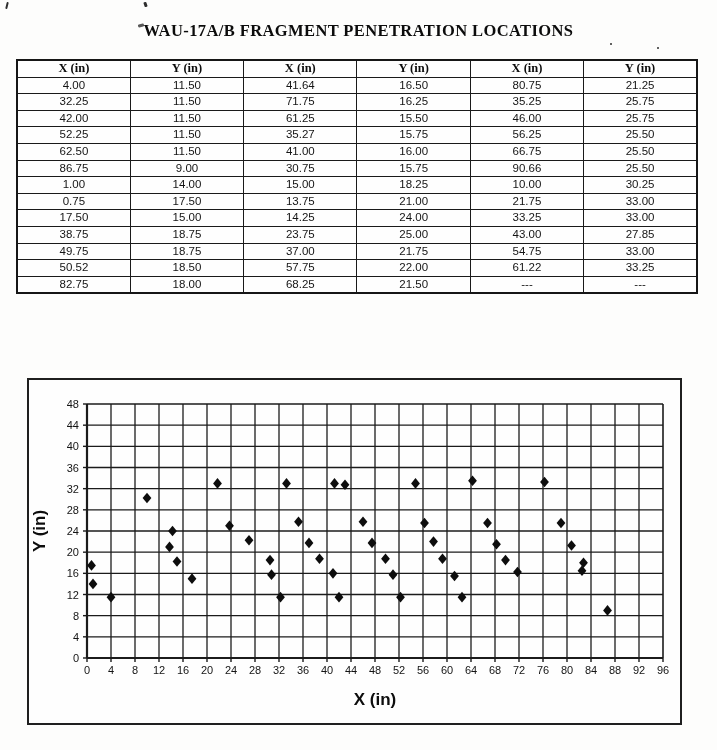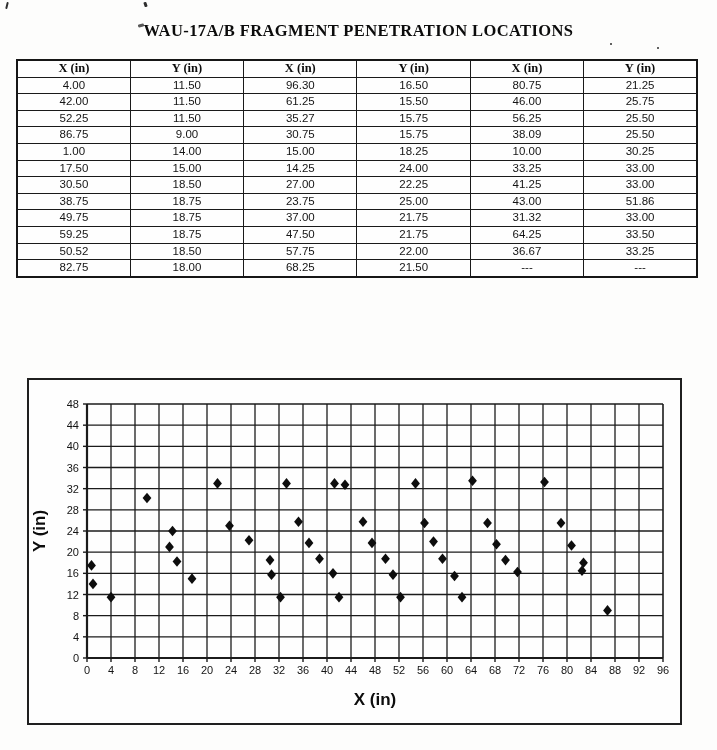--- a/index.html
+++ b/index.html
@@ -94,103 +94,111 @@
           <th>X (in)</th>
           <th>Y (in)</th>
           <th>X (in)</th>
           <th>Y (in)</th>
         </tr>
     </thead>
     <tbody id="table-body">
         <tr>
           <td>4.00</td>
           <td>11.50</td>
-          <td>96.30</td>
+          <td>41.64</td>
           <td>16.50</td>
           <td>80.75</td>
           <td>21.25</td>
+        </tr>
+        <tr>
+          <td>32.25</td>
+          <td>11.50</td>
+          <td>71.75</td>
+          <td>16.25</td>
+          <td>35.25</td>
+          <td>25.75</td>
         </tr>
         <tr>
           <td>42.00</td>
           <td>11.50</td>
           <td>61.25</td>
           <td>15.50</td>
           <td>46.00</td>
           <td>25.75</td>
         </tr>
         <tr>
           <td>52.25</td>
           <td>11.50</td>
           <td>35.27</td>
           <td>15.75</td>
           <td>56.25</td>
           <td>25.50</td>
         </tr>
         <tr>
+          <td>62.50</td>
+          <td>11.50</td>
+          <td>41.00</td>
+          <td>16.00</td>
+          <td>66.75</td>
+          <td>25.50</td>
+        </tr>
+        <tr>
           <td>86.75</td>
           <td>9.00</td>
           <td>30.75</td>
           <td>15.75</td>
-          <td>38.09</td>
+          <td>90.66</td>
           <td>25.50</td>
         </tr>
         <tr>
           <td>1.00</td>
           <td>14.00</td>
           <td>15.00</td>
           <td>18.25</td>
           <td>10.00</td>
           <td>30.25</td>
         </tr>
         <tr>
+          <td>0.75</td>
+          <td>17.50</td>
+          <td>13.75</td>
+          <td>21.00</td>
+          <td>21.75</td>
+          <td>33.00</td>
+        </tr>
+        <tr>
           <td>17.50</td>
           <td>15.00</td>
           <td>14.25</td>
           <td>24.00</td>
           <td>33.25</td>
           <td>33.00</td>
         </tr>
         <tr>
-          <td>30.50</td>
-          <td>18.50</td>
-          <td>27.00</td>
-          <td>22.25</td>
-          <td>41.25</td>
-          <td>33.00</td>
-        </tr>
-        <tr>
           <td>38.75</td>
           <td>18.75</td>
           <td>23.75</td>
           <td>25.00</td>
           <td>43.00</td>
-          <td>51.86</td>
+          <td>27.85</td>
         </tr>
         <tr>
           <td>49.75</td>
           <td>18.75</td>
           <td>37.00</td>
           <td>21.75</td>
-          <td>31.32</td>
+          <td>54.75</td>
           <td>33.00</td>
-        </tr>
-        <tr>
-          <td>59.25</td>
-          <td>18.75</td>
-          <td>47.50</td>
-          <td>21.75</td>
-          <td>64.25</td>
-          <td>33.50</td>
         </tr>
         <tr>
           <td>50.52</td>
           <td>18.50</td>
           <td>57.75</td>
           <td>22.00</td>
-          <td>36.67</td>
+          <td>61.22</td>
           <td>33.25</td>
         </tr>
         <tr>
           <td>82.75</td>
           <td>18.00</td>
           <td>68.25</td>
           <td>21.50</td>
           <td>---</td>
           <td>---</td>
         </tr>

